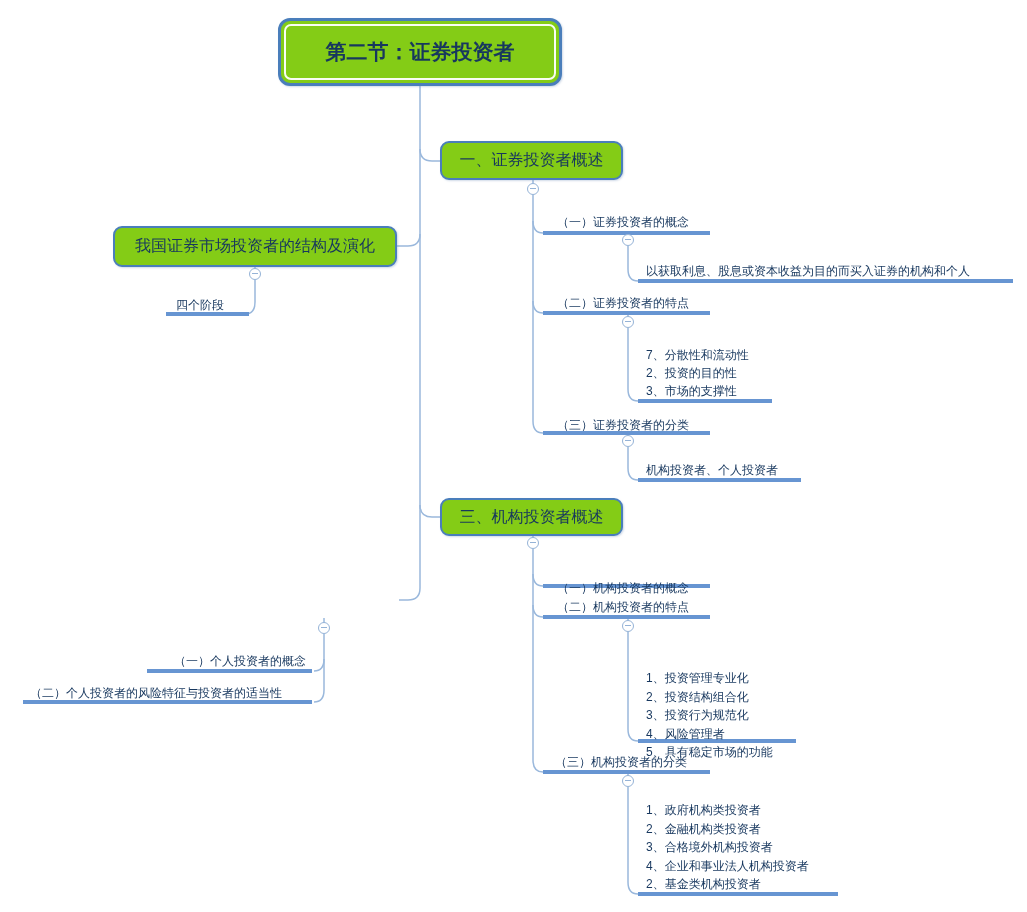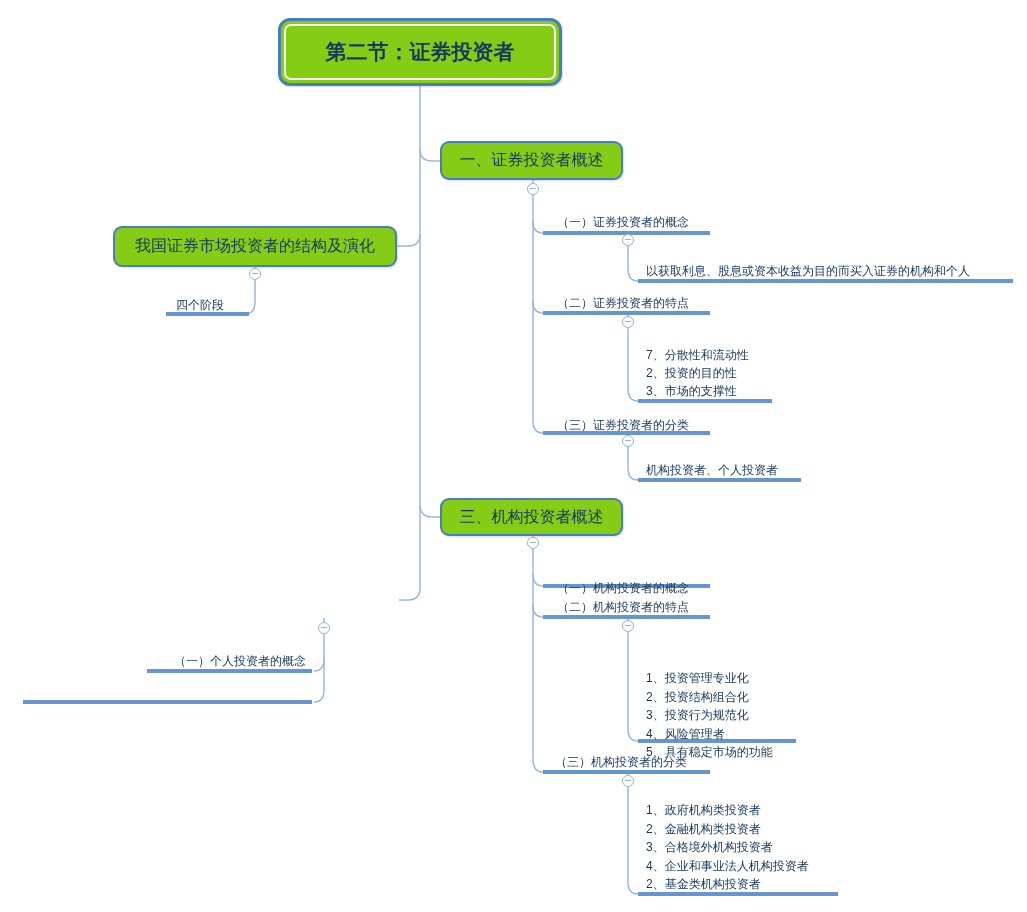--- a/index.html
+++ b/index.html
@@ -136,20 +136,21 @@
   <div class="leaf" style="left:555px;top:753px;">（三）机构投资者的分类</div>
   <div class="leaf" style="left:646px;top:801px;line-height:18.6px;">
     <div class="ln">1、政府机构类投资者</div>
     <div class="ln">2、金融机构类投资者</div>
     <div class="ln">3、合格境外机构投资者</div>
     <div class="ln">4、企业和事业法人机构投资者</div>
     <div class="ln">2、基金类机构投资者</div>
   </div>
 
   <div class="leaf" style="left:145px;top:652px;width:161px;text-align:right;">（一）个人投资者的概念</div>
+  <div class="leaf" style="left:30px;top:684px;">（二）个人投资者的风险特征与投资者的适当性</div>
 
   <div class="collapse" style="left:527px;top:183px;"></div>
   <div class="collapse" style="left:622px;top:234px;"></div>
   <div class="collapse" style="left:622px;top:316px;"></div>
   <div class="collapse" style="left:622px;top:435px;"></div>
   <div class="collapse" style="left:249px;top:268px;"></div>
   <div class="collapse" style="left:527px;top:537px;"></div>
   <div class="collapse" style="left:622px;top:620px;"></div>
   <div class="collapse" style="left:622px;top:775px;"></div>
   <div class="collapse" style="left:318px;top:622px;"></div>

